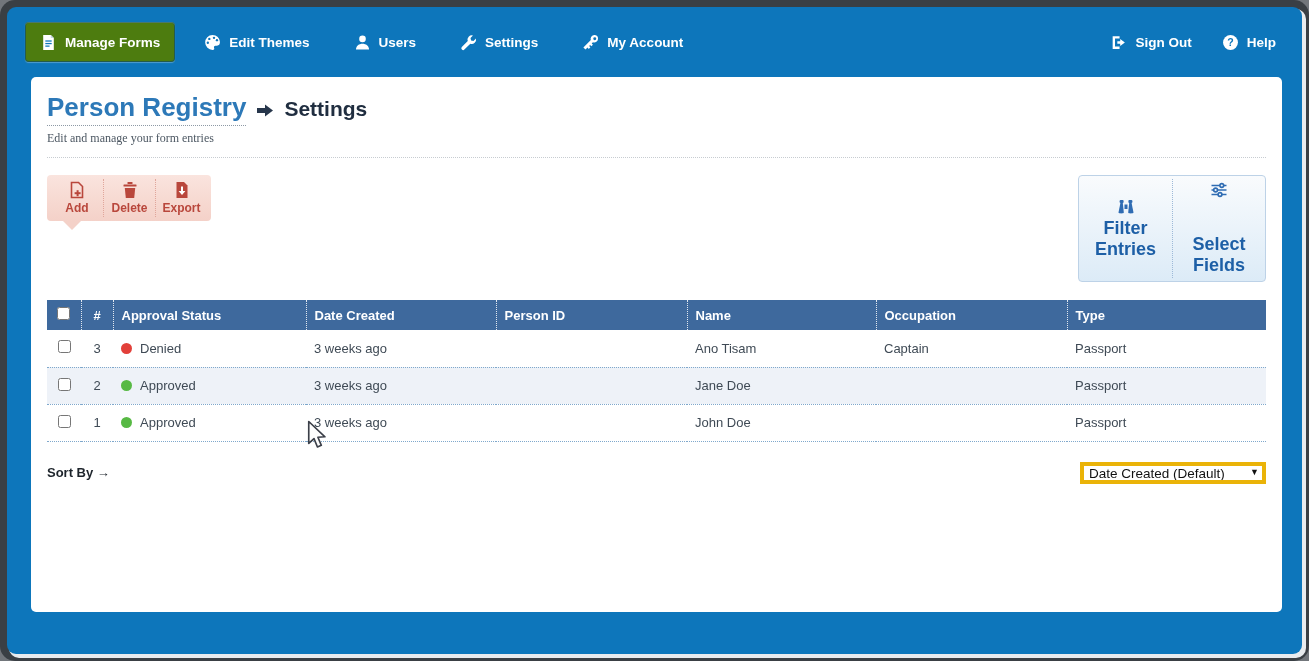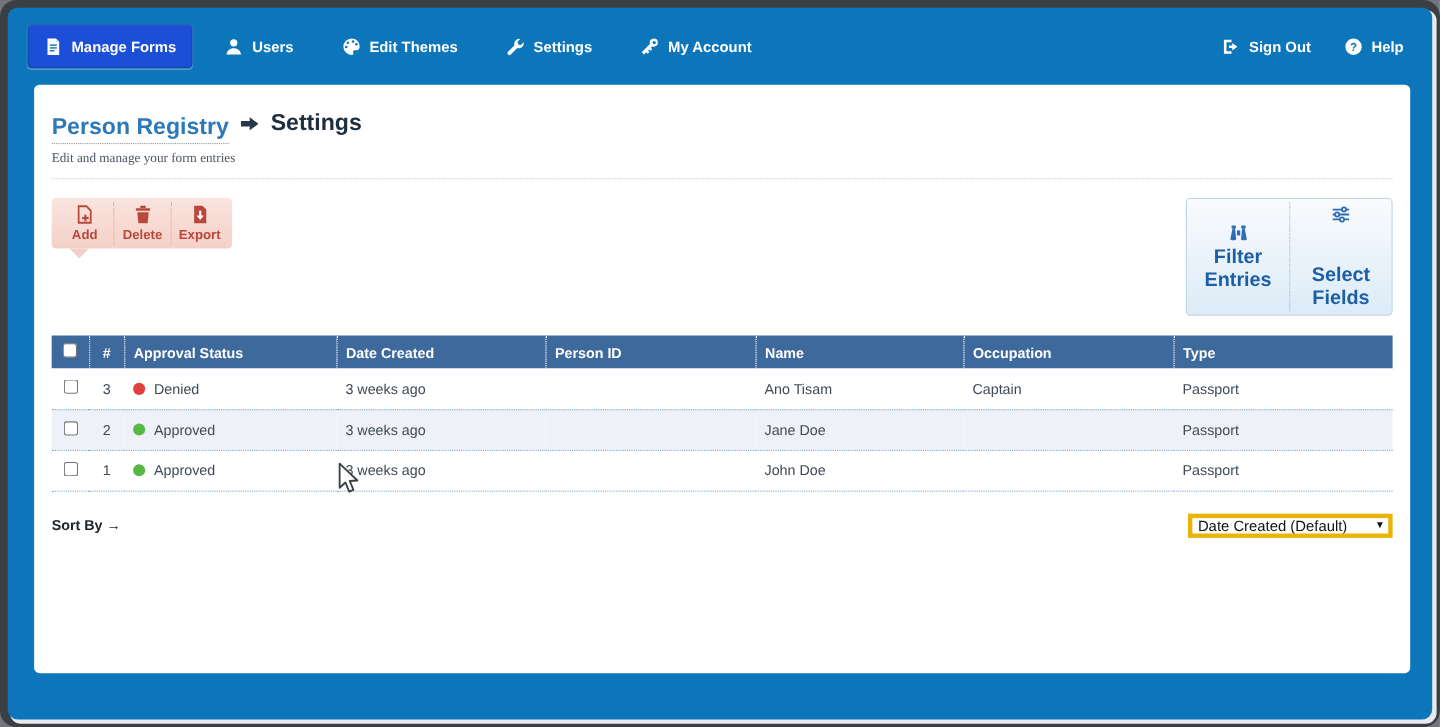--- a/index.html
+++ b/index.html
@@ -13,33 +13,33 @@
 
   
   .navbar { position:absolute; left:0; right:0; top:0; height:64px;
             display:flex; align-items:center; justify-content:space-between;
             padding:6px 26px 0 18px; }
   .nav-left { display:flex; align-items:center; gap:14px; }
   .nav-right { display:flex; align-items:center; gap:30px;justify-content:space-between; }
   .nav-item { display:flex; align-items:center; gap:8px; height:40px; padding:0 15px;
               color:#fff; font-size:13.5px; font-weight:bold; cursor:pointer;
               border-radius:4px; white-space:nowrap; user-select:none; }
-  .nav-item.active { background:#1d4ed8;
+  .nav-item.active { background:#4d7c0f;
               box-shadow: inset 0 1px 0 rgba(255,255,255,.18), 0 1px 1px rgba(255,255,255,.28),
                           inset 0 0 0 1px rgba(8,70,115,.6); }
   .nav-item .ic { display:inline-flex; width:17px; height:17px; }
   .nav-item .ic svg { width:100%; height:100%; }
 
   
   .panel { position:absolute; left:24px; right:20px; top:70px; bottom:42px;
            background:#fff; border-radius:5px; padding:0 16px; }
 
   .page-header { margin-top:15px; display:flex; align-items:center; gap:11px; }
-  .form-link { font-size:21px; font-weight:600; color:#2d79b8; text-decoration:none;
-               border-bottom:1px dotted #8d99a5; padding-bottom:2px; cursor:pointer;margin-top:12px; }
+  .form-link { font-size:26px; font-weight:600; color:#2d79b8; text-decoration:none;
+               border-bottom:1px dotted #8d99a5; padding-bottom:2px; cursor:pointer; }
   .crumb-arrow { display:inline-flex; width:16px; height:13px; margin-top:2px; }
   .section-title { font-size:21px; font-weight:600; color:#202e40; }
   .subtitle { margin-top:5px; font-size:12px; color:#4c5762;font-family:Liberation Serif, serif; }
   .divider { border-top:1px dotted #c7ccd1; margin-top:11px; }
 
   
   .toolbar { margin-top:17px; display:flex; justify-content:space-between; align-items:flex-start; }
   .btn-group { display:flex; border-radius:4px; }
   .red-group { position:relative; background:linear-gradient(#fae4de,#f4d1c8); padding:4px 4px; }
   .red-group::after { content:""; position:absolute; left:16px; bottom:-9px;
@@ -102,40 +102,40 @@
                   <rect x="5" y="10.8" width="4" height="1.2"></rect>
                 </g>
               </svg>
           </span>
           <span>Manage Forms</span>
         </a>
 
         <a class="nav-item">
           <span class="ic">
             <svg viewBox="0 0 16 16">
-                <circle cx="8" cy="4.6" r="3.1" fill="#fff"></circle>
-                <path d="M1.8 14.6c.3-3.4 2.9-5.4 6.2-5.4s5.9 2 6.2 5.4z" fill="#fff"></path>
-              </svg>
-          </span>
-          <span>Users</span>
-        </a>
-
-        <a class="nav-item">
-          <span class="ic">
-            <svg viewBox="0 0 16 16">
                 <path d="M8 1a7 7 0 1 0 .2 14c1.4 0 1.8-1 1.3-1.9-.5-1 .1-2 1.3-2h1.4A3.3 3.3 0 0 0 15 7.8C15 4 11.9 1 8 1z" fill="#fff"></path>
                 <g fill="#0d76bb">
                   <circle cx="5" cy="4.6" r="1.1"></circle>
                   <circle cx="9.4" cy="3.6" r="1.1"></circle>
                   <circle cx="3.6" cy="8.2" r="1.1"></circle>
                   <circle cx="12.2" cy="5.8" r="1.1"></circle>
                 </g>
               </svg>
           </span>
           <span>Edit Themes</span>
+        </a>
+
+        <a class="nav-item">
+          <span class="ic">
+            <svg viewBox="0 0 16 16">
+                <circle cx="8" cy="4.6" r="3.1" fill="#fff"></circle>
+                <path d="M1.8 14.6c.3-3.4 2.9-5.4 6.2-5.4s5.9 2 6.2 5.4z" fill="#fff"></path>
+              </svg>
+          </span>
+          <span>Users</span>
         </a>
 
         <a class="nav-item">
           <span class="ic">
             <svg viewBox="0 0 16 16">
                 <path d="M15 4.2a4.1 4.1 0 0 1-5.3 4.9l-5.6 5.6a1.7 1.7 0 0 1-2.4-2.4l5.6-5.6A4.1 4.1 0 0 1 12.2 1.4L9.9 3.7l.5 2.3 2.3.5L15 4.2z" fill="#fff"></path>
               </svg>
           </span>
           <span>Settings</span>
         </a>

